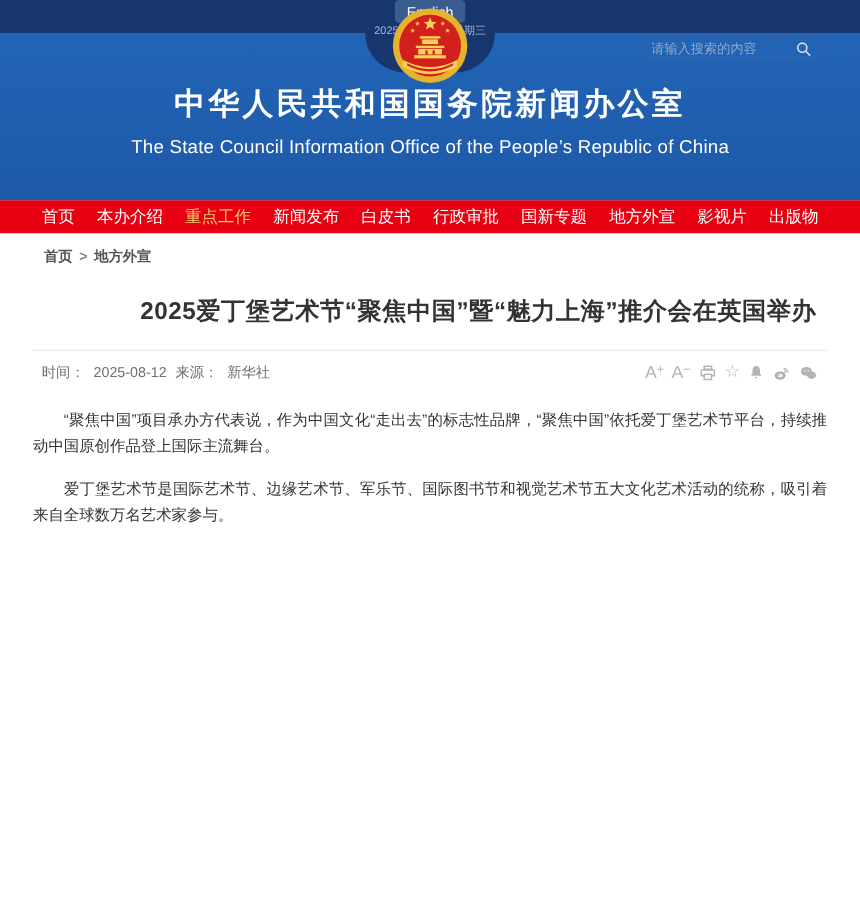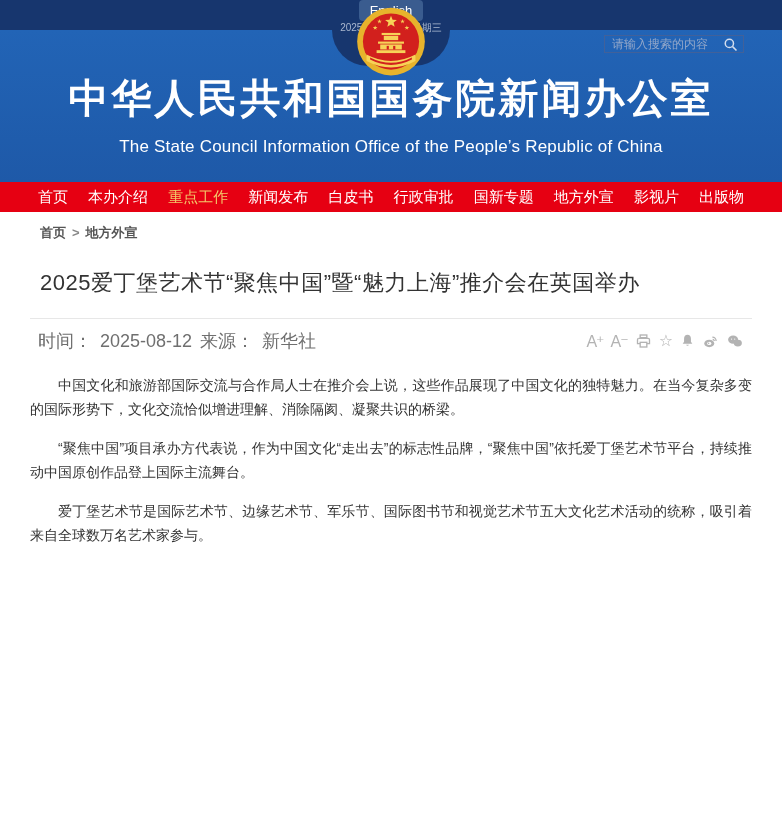--- a/index.html
+++ b/index.html
@@ -14,21 +14,21 @@
     height:30px; background:#17366e; display:flex; align-items:center;
     padding:0 38px; position:relative; z-index:2;flex-direction:column;
   }
   .btn-english {
     background:#3a5c8f; color:#fff; font-size:13px; line-height:1;
     padding:4px 11px; border-radius:4px; border:none; cursor:pointer;
   }
   .topbar-date { color:#a9b7cf; font-size:10px; }
   .searchbox {
     margin-left:auto; display:flex; align-items:center;
-    border:1px solid #41619a; height:22px; width:140px; padding:0 5px;
+    border:1px solid #41619a; height:22px; width:160px; padding:0 5px;
   }
   .searchbox input {
     flex:1; background:transparent; border:none; outline:none;
     color:#cdd8ea; font-size:12px; min-width:0;
   }
   .searchbox input::placeholder { color:#92a7c9; }
   .search-btn { background:none; border:none; padding:0; cursor:pointer; display:flex; }
   .header {
     height:152px; background:linear-gradient(#2264b6,#1e59a8);
     position:relative; text-align:center; color:#fff; overflow:hidden;
@@ -36,46 +36,46 @@
   .notch {
     position:absolute; top:0; left:50%; transform:translateX(-50%);
     width:118px; height:36px; background:#17366e;
     border-radius:0 0 62px 62px;
   }
   .emblem {
     position:absolute; top:5px; left:50%; transform:translateX(-50%);
     z-index:3; width:72px; height:76px;
   }
   .header-title {
-    position:relative; padding-top:50px; font-size:40px; font-weight:bold;
-    letter-spacing:3px; line-height:1.1;font-family:Liberation Mono, monospace;
+    position:relative; padding-top:50px; font-size:28px; font-weight:bold;
+    letter-spacing:3px; line-height:1.1;
   }
   .header-sub { position:relative; margin-top:13px; font-size:17px; letter-spacing:.2px;text-align:center; }
   
   .nav {
     height:30px; background:#e60012; display:flex; align-items:center;
     justify-content:space-between; padding:0 38px;
   }
   .nav a { color:#fff; font-size:15px; text-decoration:none; white-space:nowrap; }
   .nav a.active { color:#f3c769; }
   
   .breadcrumb { padding:12px 40px 4px; font-size:13px; color:#555;font-weight:bold; }
   .breadcrumb a { color:#555; text-decoration:none; }
   .crumb-sep { margin:0 6px; color:#888; }
   
   .article { margin:0 30px; }
   .article-title {
-    text-align:left; font-size:22px; font-weight:normal; color:#333;
+    text-align:right; font-size:22px; font-weight:bold; color:#333;
     padding:22px 10px 20px; letter-spacing:.5px;
   }
   .meta-bar {
     border-top:1px solid #e7e7e7; display:flex; align-items:center;
     padding:10px 8px 4px;
   }
-  .meta { font-size:18px; color:#6f6f6f; }
+  .meta { font-size:13px; color:#6f6f6f; }
   .meta span { margin-right:8px; }
   .tools { margin-left:auto; display:flex; align-items:center; gap:7px; color:#b3b3b3; }
   .tool { cursor:pointer; display:flex; align-items:center; font-size:15px; color:#b3b3b3; }
   .tool-a { font-size:16px; letter-spacing:-1px; }
   .tool svg { display:block; }
   .star-glyph { font-size:16px; line-height:1; }
   .article-body { padding:16px 0 34px; }
   .article-body p {
     font-size:14px; color:#333; line-height:24px; text-indent:2em;
     margin:0 0 15px; text-align:justify;
@@ -186,18 +186,17 @@
           <ellipse cx="9" cy="9" rx="8" ry="6.5"></ellipse>
           <ellipse cx="16.5" cy="14.5" rx="6.5" ry="5.5"></ellipse>
           <circle cx="6.5" cy="8" r="1" fill="#fff"></circle>
           <circle cx="11.5" cy="8" r="1" fill="#fff"></circle>
         </svg>
       </span>
     </div>
   </div>
 
   <div class="article-body">
-    <p>中国文化和旅游部国际交流与合作局人士在推介会上说，这些作品展现了中国文化的独特魅力。在当今复杂多变的国际形势下，文化交流恰似增进理解、消除隔阂、凝聚共识的桥梁。</p>
     <p>“聚焦中国”项目承办方代表说，作为中国文化“走出去”的标志性品牌，“聚焦中国”依托爱丁堡艺术节平台，持续推动中国原创作品登上国际主流舞台。</p>
     <p>爱丁堡艺术节是国际艺术节、边缘艺术节、军乐节、国际图书节和视觉艺术节五大文化艺术活动的统称，吸引着来自全球数万名艺术家参与。</p>
 
   </div>
 </div>
 
 </body></html>

